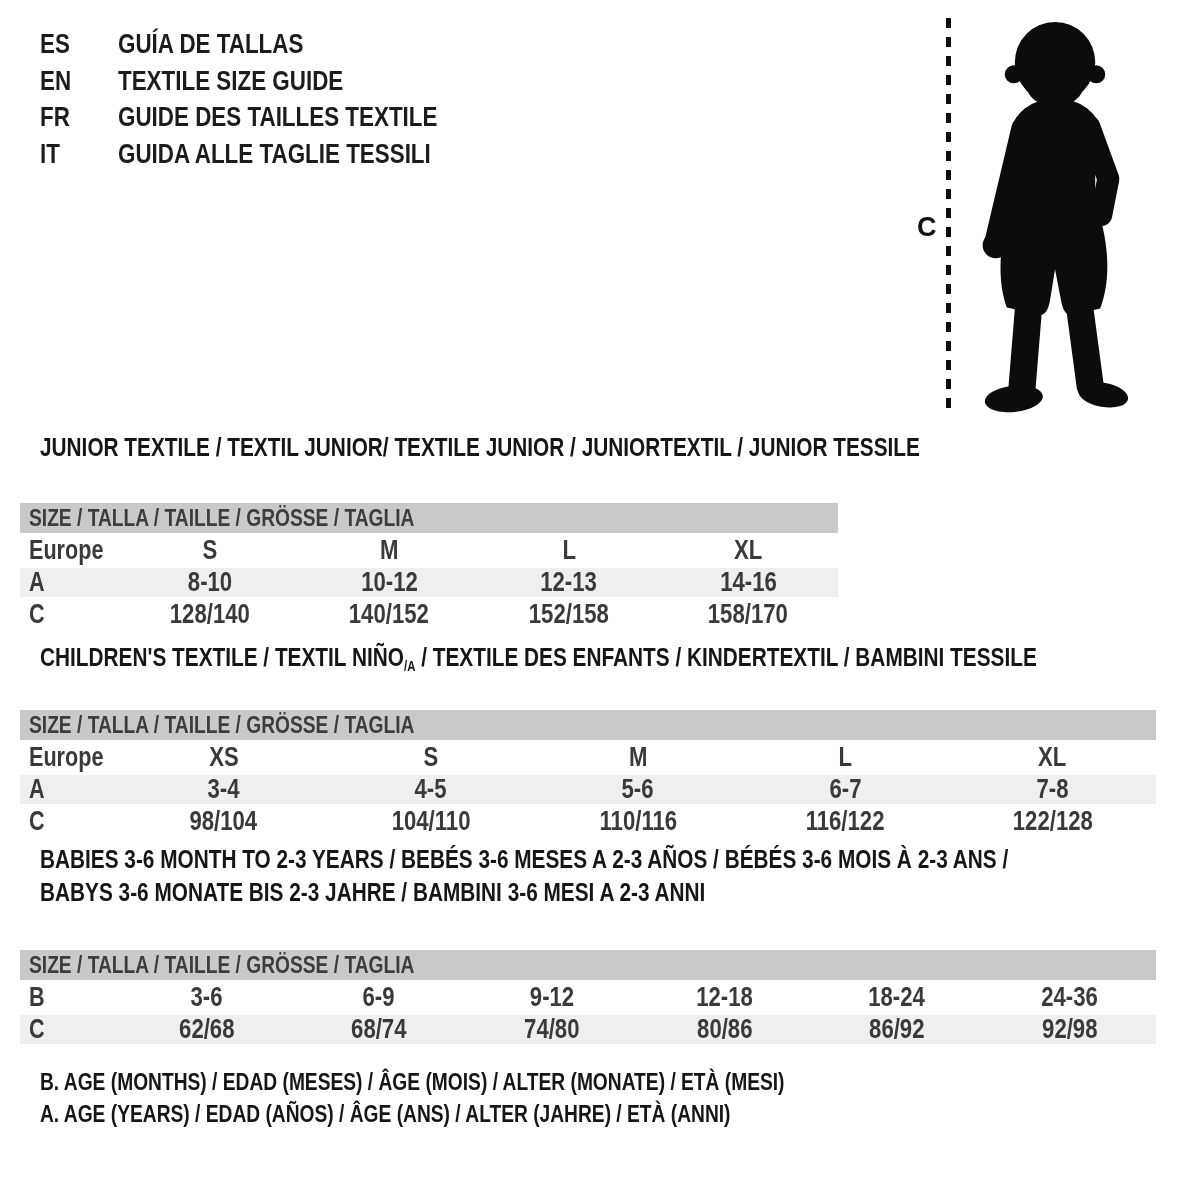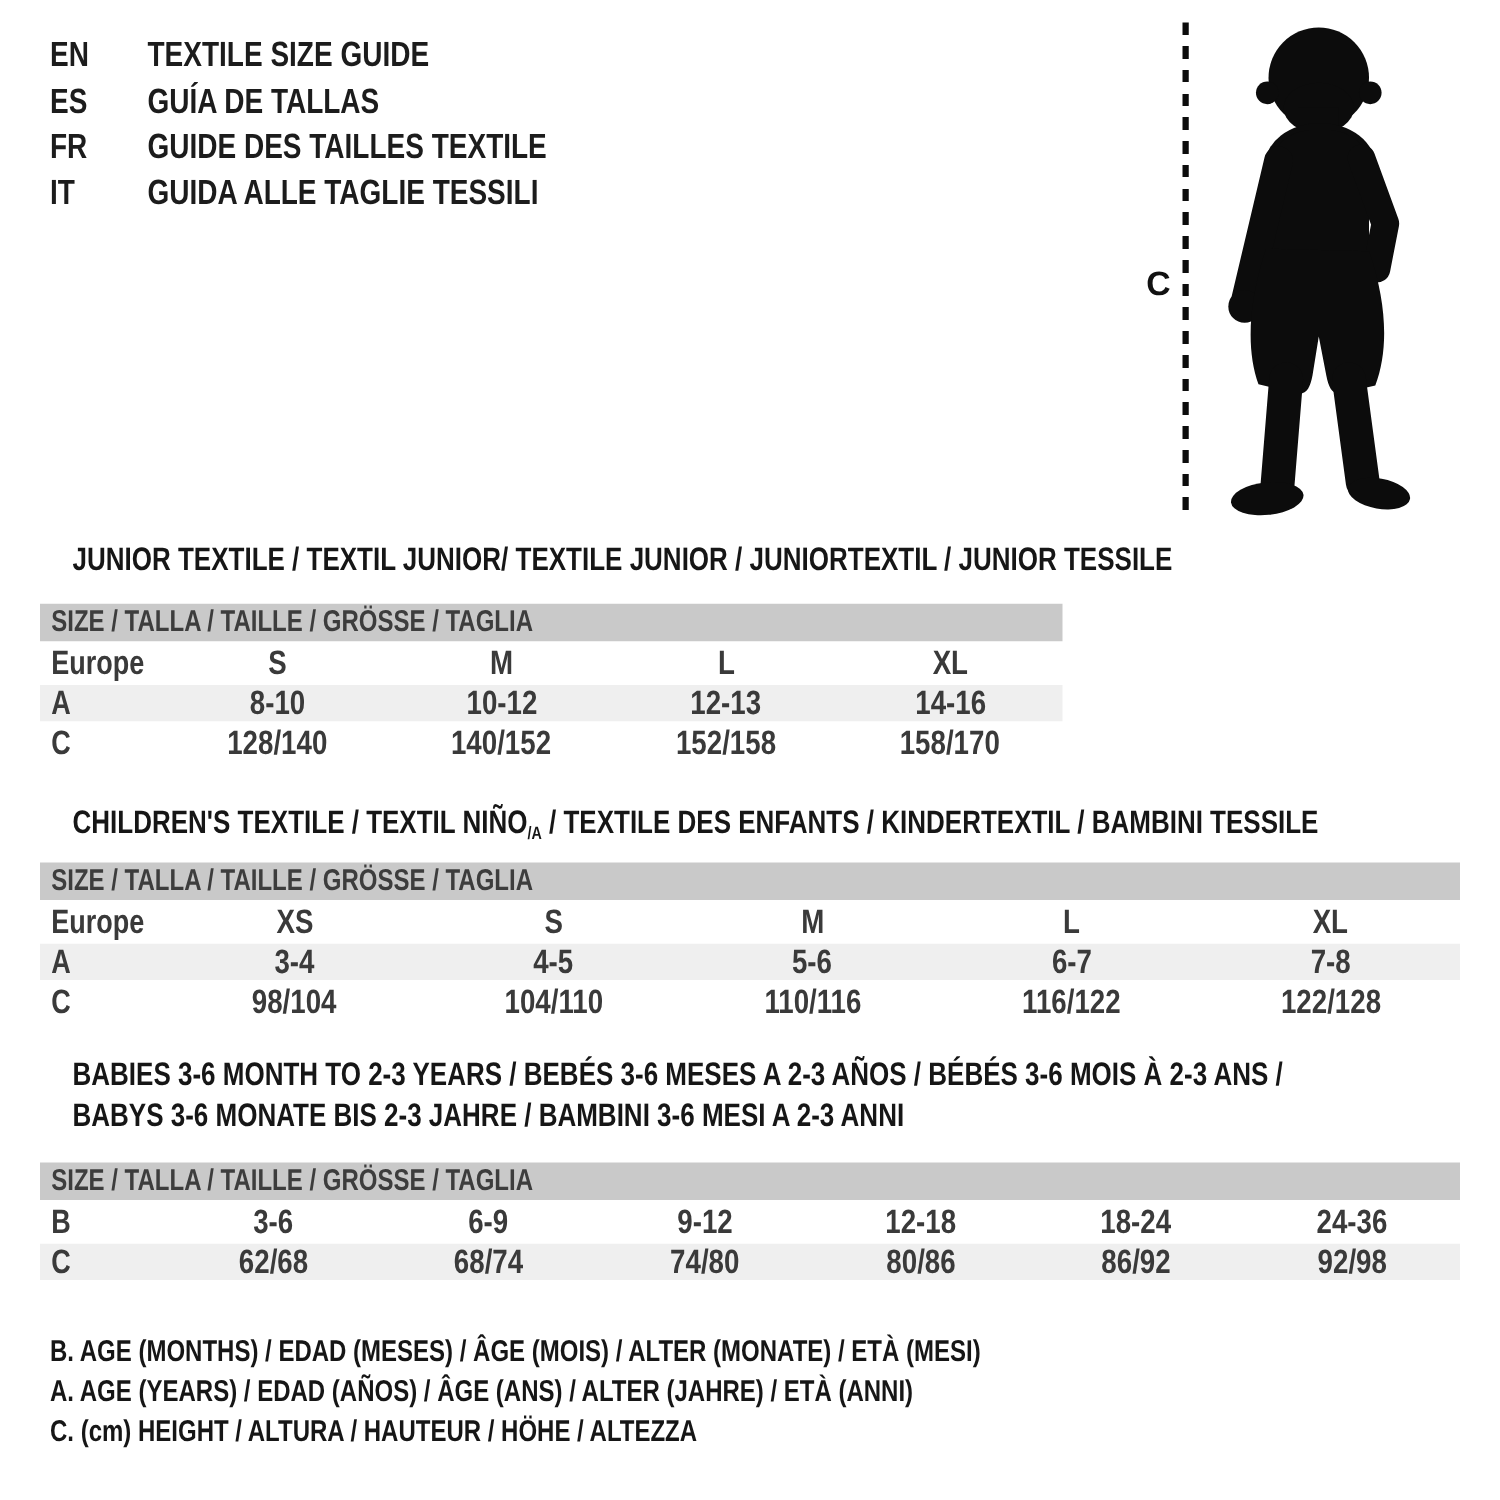--- a/index.html
+++ b/index.html
@@ -15,54 +15,54 @@
   .lang-row { display:flex; height:36.5px; align-items:center; font-size:28px; font-weight:bold; color:#1c1c1c; }
   .lang-code { width:78px; }
 
   
   .measure-line { position:absolute; left:946px; top:18px; width:5px; height:398px;
     background:repeating-linear-gradient(to bottom, #0c0c0c 0 10px, transparent 10px 19px); }
   .figure-label { position:absolute; left:917px; top:212px; font-size:27px; font-weight:bold; color:#111; }
   .baby-svg { position:absolute; left:966px; top:16px; }
 
   
-  .sec-title { position:absolute; left:58px; font-size:26px; font-weight:bold; color:#161616; line-height:33px; }
+  .sec-title { position:absolute; left:40px; font-size:26px; font-weight:bold; color:#161616; line-height:33px; }
   .sub { font-size:0.55em; position:relative; top:5px; }
   .title-junior   { top:431px; }
   .title-children { top:641px; }
   .title-babies   { top:843px; }
 
   
-  .size-table { position:absolute; left:32px; }
+  .size-table { position:absolute; left:20px;margin-top:20px; }
   .tbl-junior   { top:483px; width:818px;  }
   .tbl-children { top:690px; width:1136px; }
   .tbl-babies   { top:930px; width:1136px; }
   .bar { height:30px; background:#c9c9c9; display:flex; align-items:center; padding-left:9px;
          font-size:24px; font-weight:bold; color:#3d3d3d; margin-bottom:3px; }
   .trow { display:flex; height:29px; margin-bottom:3px; align-items:center;
           font-size:27px; font-weight:bold; color:#3a3a3a; }
   .trow.shaded { background:#efefef; }
   .tlabel { width:100px; padding-left:9px; }
   .tcell { flex:1; display:flex; justify-content:center; }
 
   
   .footnotes { position:absolute; left:40px; top:1066px; }
   .footnote { height:32px; font-size:24px; font-weight:bold; color:#161616; display:flex; align-items:center; }
 </style>
 </head>
 <body>
 
 <div class="lang-block">
   <div class="lang-row">
+    <span class="lang-code"><span class="cx">ES</span></span>
+    <span><span class="cx">GUÍA DE TALLAS</span></span>
+  </div>
+  <div class="lang-row">
     <span class="lang-code"><span class="cx">EN</span></span>
     <span><span class="cx">TEXTILE SIZE GUIDE</span></span>
-  </div>
-  <div class="lang-row">
-    <span class="lang-code"><span class="cx">ES</span></span>
-    <span><span class="cx">GUÍA DE TALLAS</span></span>
   </div>
   <div class="lang-row">
     <span class="lang-code"><span class="cx">FR</span></span>
     <span><span class="cx">GUIDE DES TAILLES TEXTILE</span></span>
   </div>
   <div class="lang-row">
     <span class="lang-code"><span class="cx">IT</span></span>
     <span><span class="cx">GUIDA ALLE TAGLIE TESSILI</span></span>
   </div>
 </div>
@@ -256,16 +256,13 @@
   </div>
 </div>
 
 <div class="footnotes">
   <div class="footnote">
       <span class="cx">B. AGE (MONTHS) / EDAD (MESES) / ÂGE (MOIS) / ALTER (MONATE) / ETÀ (MESI)</span>
     </div>
   <div class="footnote">
       <span class="cx">A. AGE (YEARS) / EDAD (AÑOS) / ÂGE (ANS) / ALTER (JAHRE) / ETÀ (ANNI)</span>
     </div>
-  <div class="footnote">
-      <span class="cx">C. (cm) HEIGHT / ALTURA / HAUTEUR / HÖHE / ALTEZZA</span>
-    </div>
 </div>
 
 </body></html>

